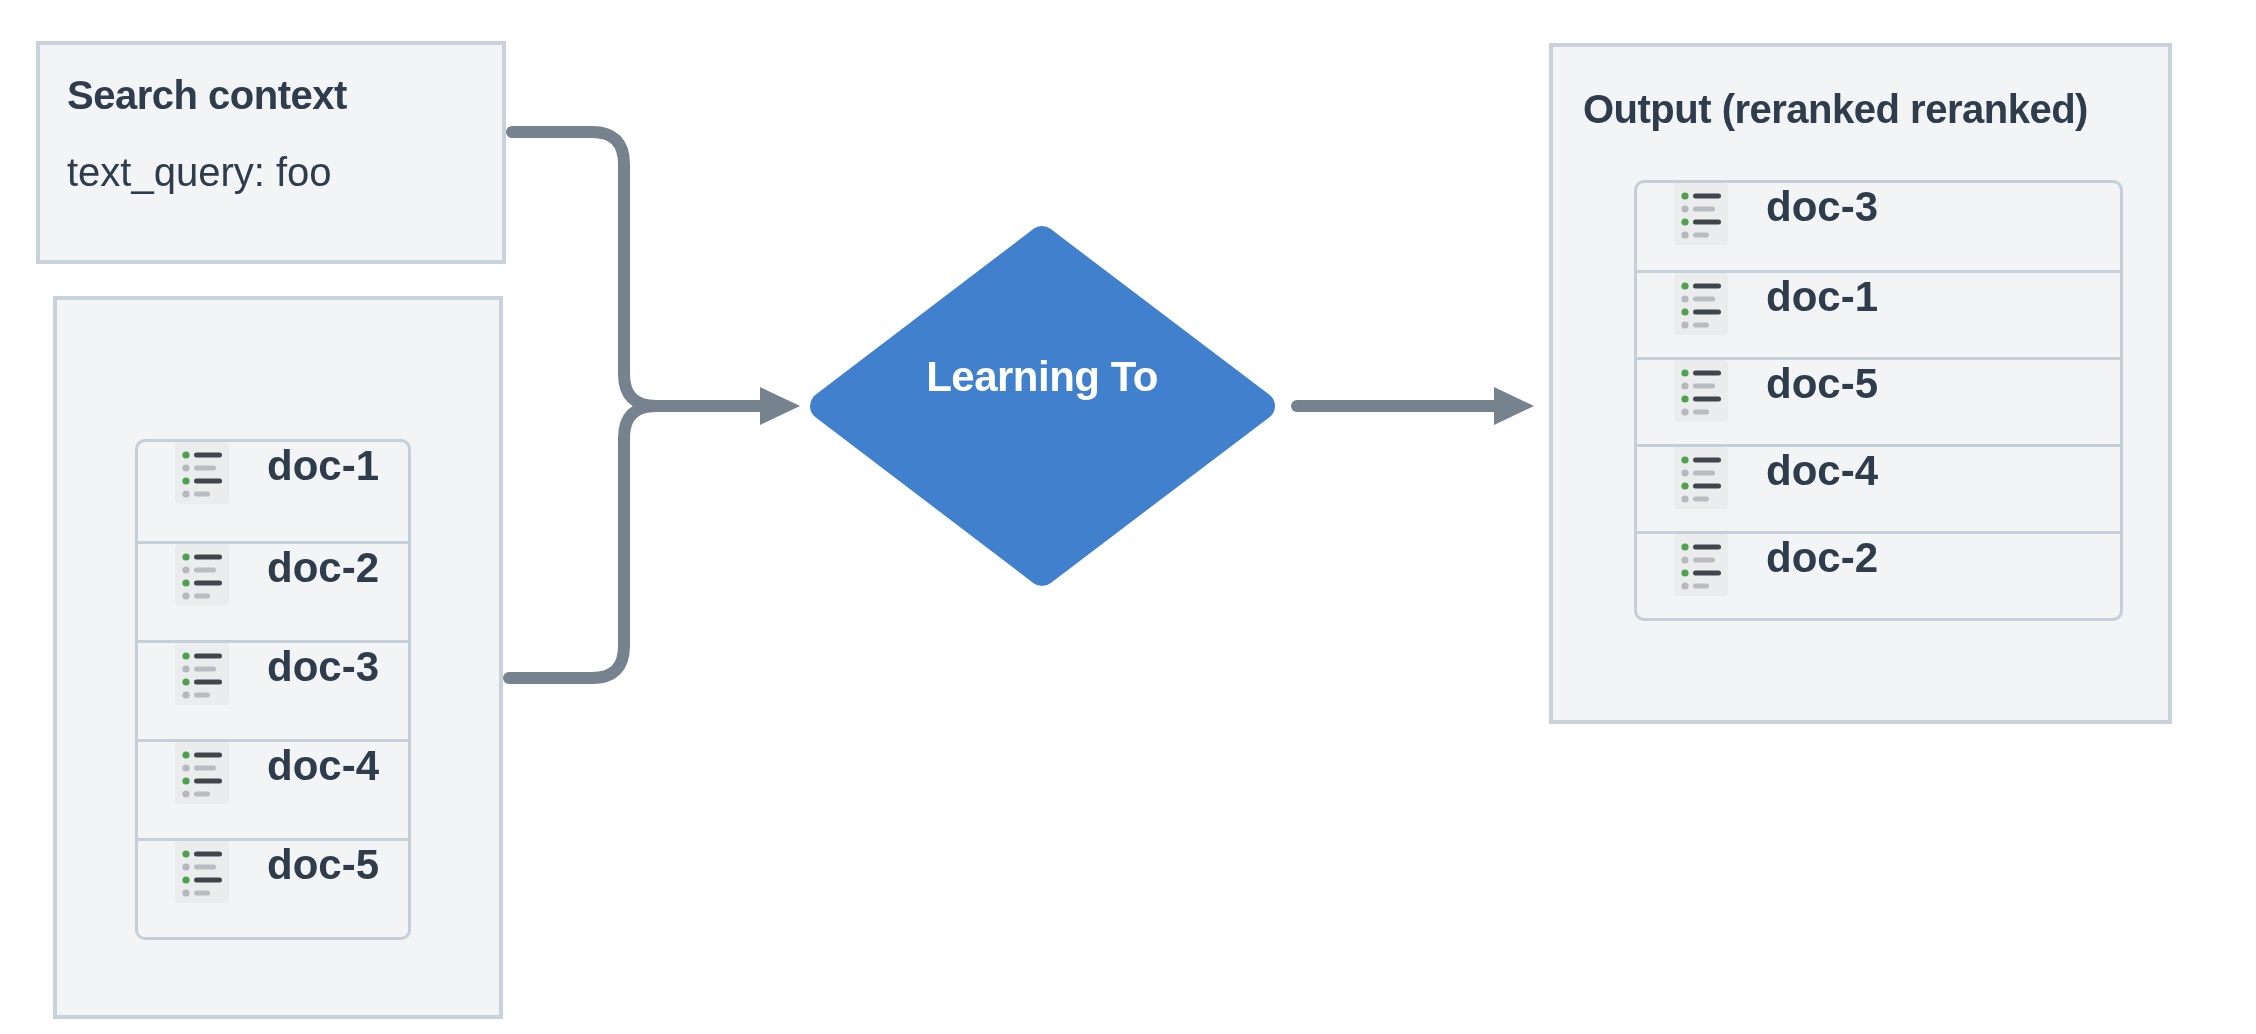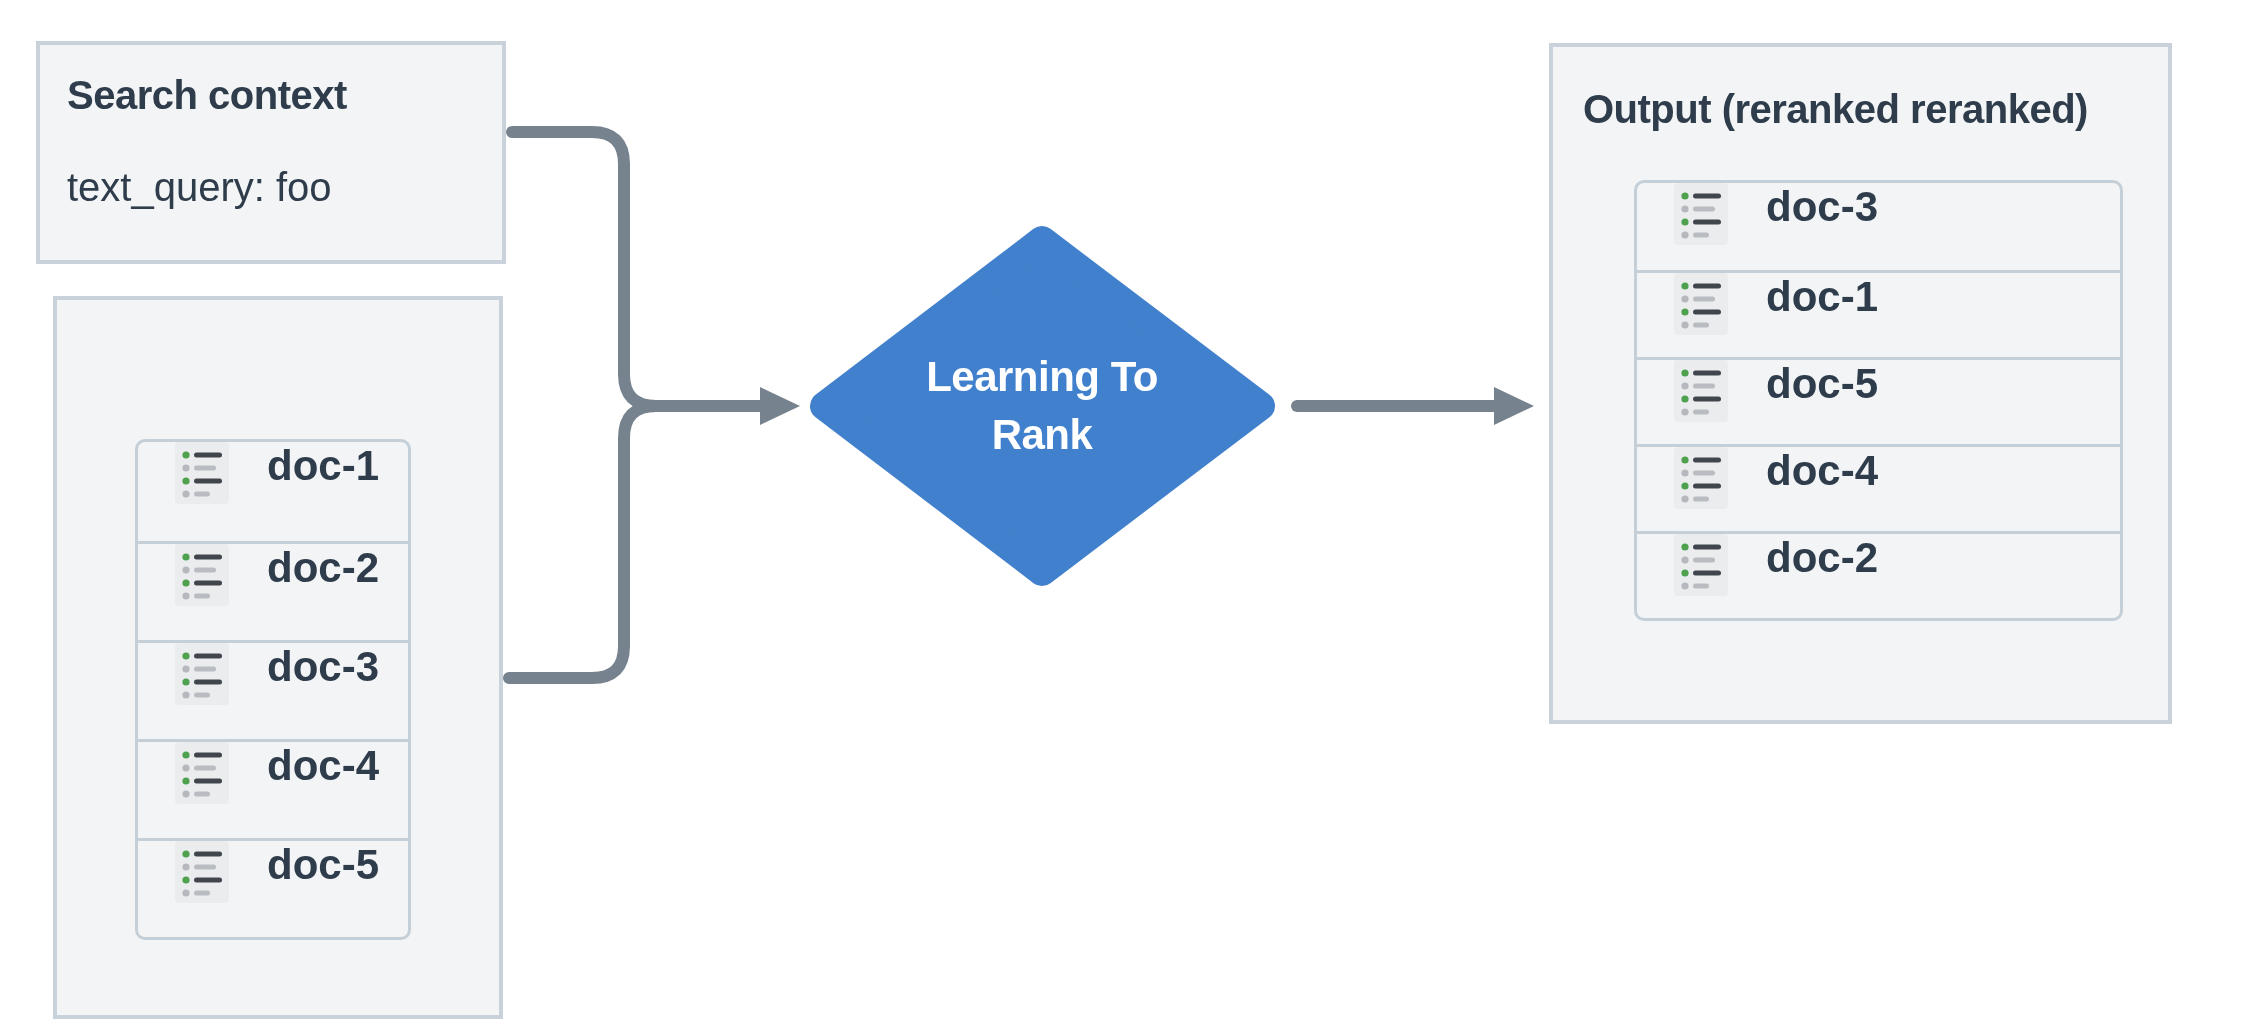--- a/index.html
+++ b/index.html
@@ -27,21 +27,21 @@
     stroke-width:28;stroke-linejoin:round;}
 
   .box{position:absolute;background:var(--box-bg);
     border:4px solid var(--box-border);}
   .box-title{font-weight:700;font-size:40px;letter-spacing:-0.5px;
     color:var(--text-dark);white-space:nowrap;}
   .box-body{font-weight:400;font-size:40px;color:var(--text-dark);
     white-space:nowrap;}
 
   #search-box{left:36px;top:41px;width:470px;height:223px;padding:28px 0 0 27px;}
-  #search-box .box-body{margin-top:47px;}
+  #search-box .box-body{margin-top:32px;}
 
   #input-box{left:53px;top:296px;width:450px;height:723px;}
   #input-box .box-title{position:absolute;left:31px;top:40px;}
   #input-box .doc-list{position:absolute;left:78px;top:139px;width:276px;}
 
   #output-box{left:1549px;top:43px;width:623px;height:681px;}
   #output-box .box-title{position:absolute;left:30px;top:40px;}
   #output-box .doc-list{position:absolute;left:81px;top:133px;width:489px;}
 
   .doc-list{background:var(--box-bg);border:3px solid var(--inner-border);
@@ -151,21 +151,20 @@
     <circle cx="11" cy="52" r="3.6" fill="var(--icon-dot-gray)"></circle>
     <rect x="19" y="49.5" width="16" height="5" rx="2.5" fill="var(--icon-bar-light)"></rect>
   </svg>
     <span class="doc-label">doc-5</span>
   </div>
       </div>
   </div>
 
   <div id="diamond-label">
     <div>Learning To</div>
-    <div>Rank</div>
   </div>
 
   <div class="box" id="output-box">
     <div class="box-title">Output (reranked reranked)</div>
     <div class="doc-list short">
         <div class="doc-row">
     <svg class="doc-icon" width="54" height="62" viewBox="0 0 54 62" aria-hidden="true">
     <rect x="0" y="0" width="54" height="62" rx="4" fill="var(--icon-bg)"></rect>
     <circle cx="11" cy="13" r="3.6" fill="var(--icon-dot-green)"></circle>
     <rect x="19" y="10.5" width="28" height="5" rx="2.5" fill="var(--icon-bar-dark)"></rect>

